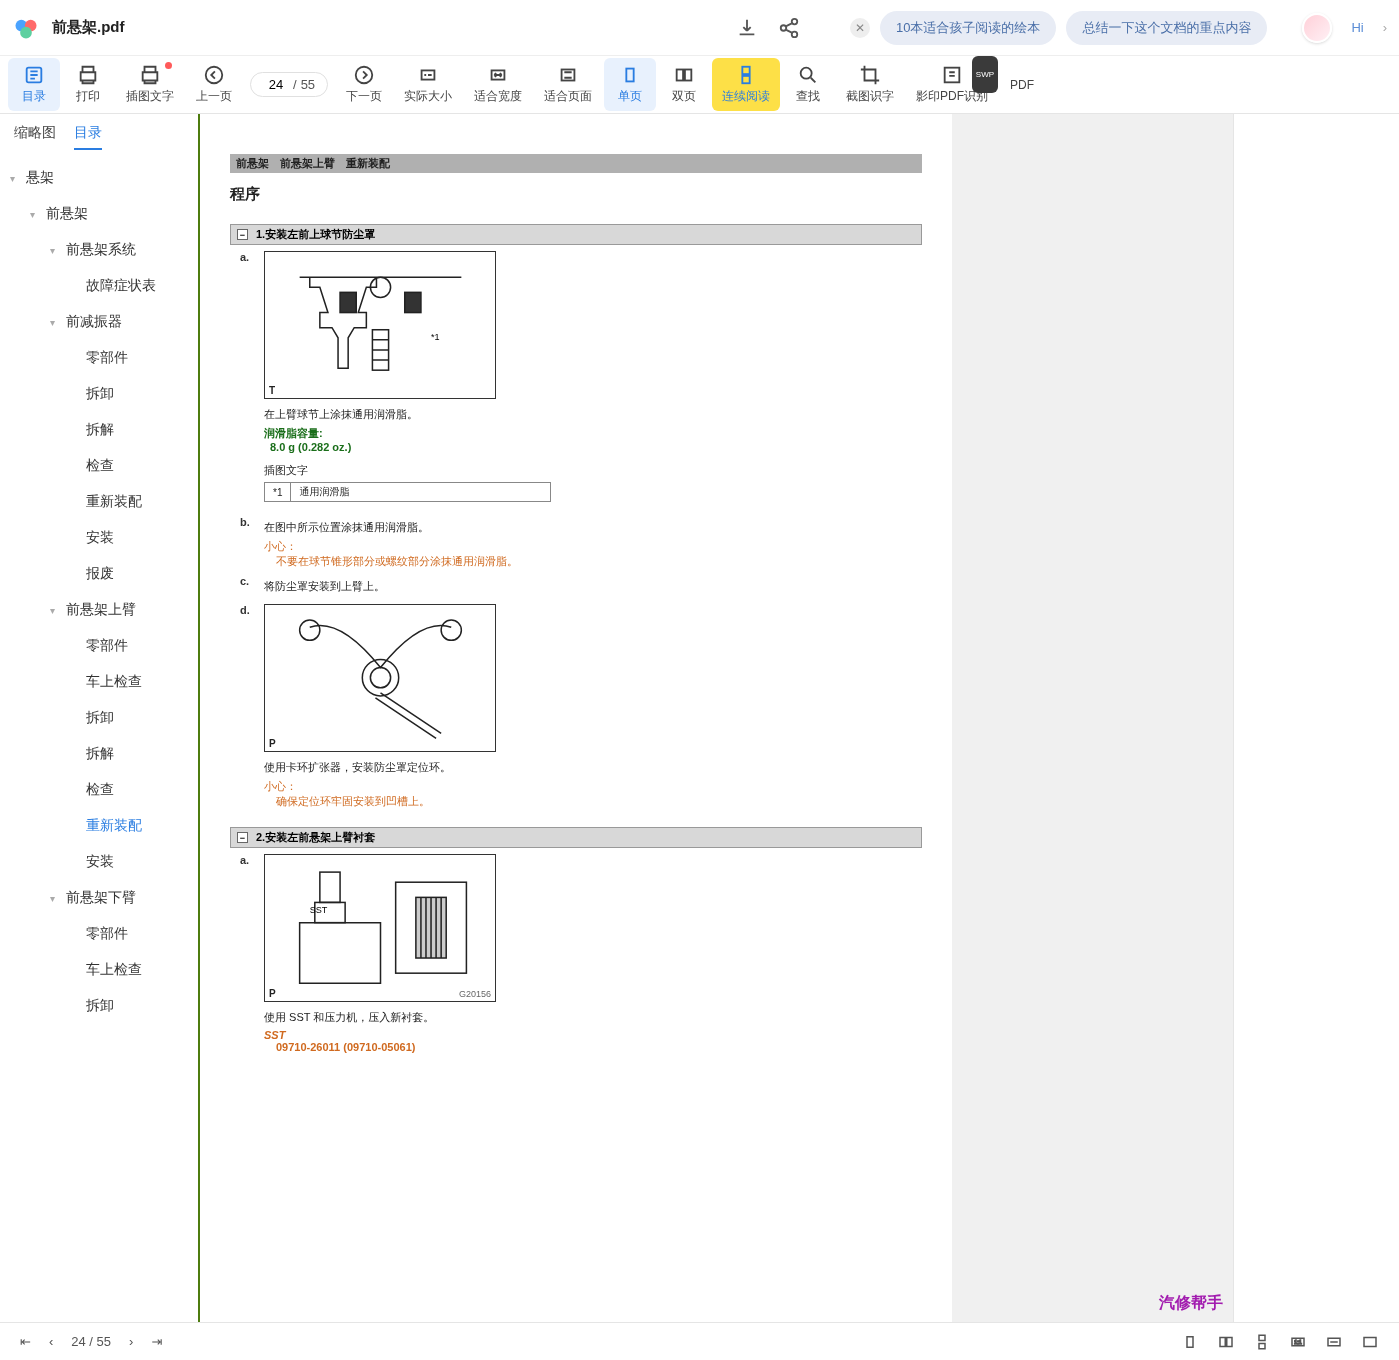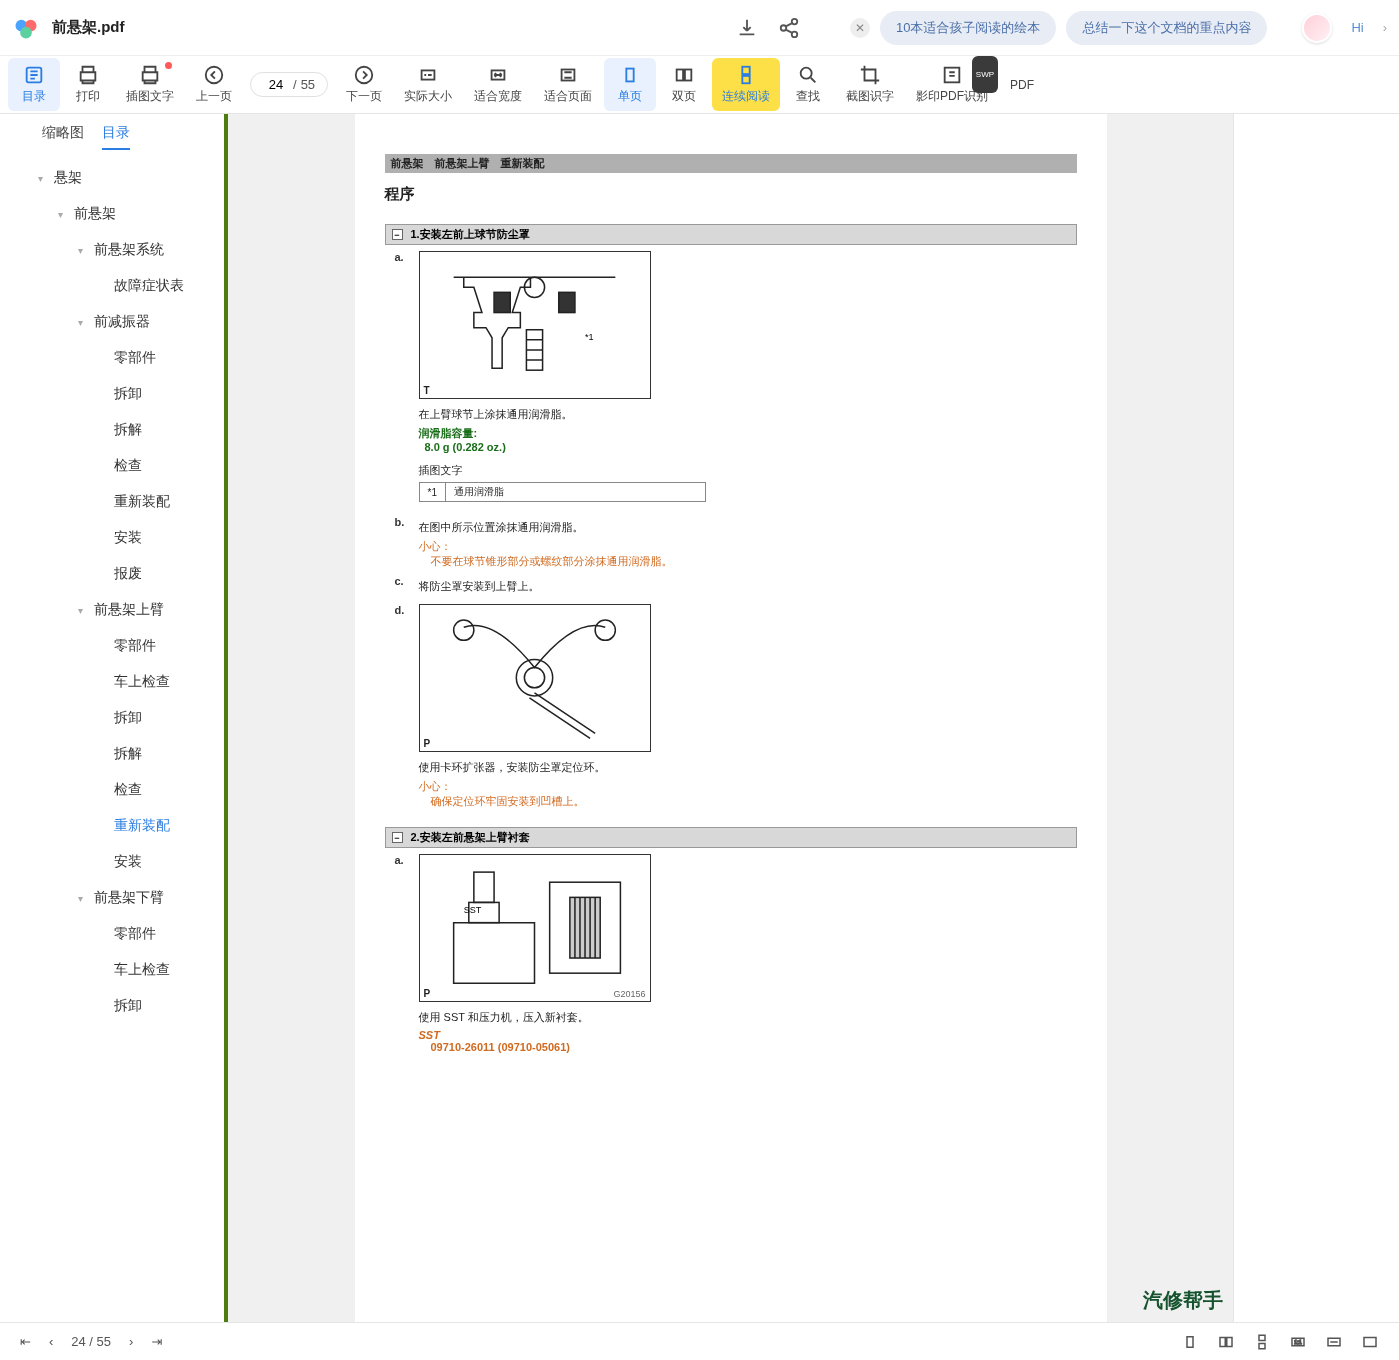--- a/index.html
+++ b/index.html
@@ -19,30 +19,30 @@
 .toolbar { height: 58px; display: flex; align-items: center; border-bottom: 1px solid #e5e5e5; padding: 0 8px; gap: 2px; }
 .tbtn { display: flex; flex-direction: column; align-items: center; justify-content: center; padding: 6px 10px; border-radius: 6px; color: #444; font-size: 12px; min-width: 52px; position: relative; }
 .tbtn.active { background: #e8f1fd; color: #2a7de1; }
 .tbtn.read { background: #fde047; color: #2a7de1; text-align: center; }
 .tbtn-icon { width: 22px; height: 22px; margin-bottom: 2px; }
 .tbtn .dot { position: absolute; top: 4px; right: 12px; width: 7px; height: 7px; background: #ff5a5a; border-radius: 50%; }
 .page-input { display: flex; align-items: center; gap: 4px; padding: 4px 12px; border: 1px solid #e0e0e0; border-radius: 16px; margin: 0 6px; font-size: 13px; color: #555; }
 .page-input input { border: none; width: 26px; text-align: center; font-size: 13px; outline: none; }
 .swp-badge { position: absolute; top: -2px; right: 0; background: #3a3a3a; color: #fff; font-size: 8px; padding: 14px 4px; border-radius: 6px; }
 .main { display: flex; height: calc(100% - 56px - 58px - 38px); }
-.sidebar { width: 200px; border-right: 4px solid #4d7c0f; overflow-y: auto; margin-left: 28px; }
+.sidebar { width: 200px; border-right: 2px solid #4d7c0f; overflow-y: auto; }
 .side-tabs { display: flex; padding: 10px 14px 4px; gap: 18px; font-size: 14px; }
 .side-tab { color: #444; padding-bottom: 6px; }
 .side-tab.active { color: #2a7de1; border-bottom: 2px solid #2a7de1; }
 .tree { padding: 6px 4px; }
 .tree-item { display: flex; align-items: center; padding: 9px 6px; font-size: 14px; color: #333; cursor: pointer; }
 .tree-item.selected { color: #2a7de1; font-weight: 500; }
 .tree-caret { width: 12px; color: #aaa; font-size: 10px; margin-right: 4px; }
 .pad0 { padding-left: 6px; } .pad1 { padding-left: 26px; } .pad2 { padding-left: 46px; } .pad3 { padding-left: 66px; }
-.content { flex: 1; background: #f0f0f0; overflow-y: auto; display: flex; justify-content: center; padding: 0; position: relative; }
+.content { flex: 1; background: #f0f0f0; overflow-y: auto; display: flex; padding: 0; position: relative; }
 .page { background: #fff; width: 752px; margin: 0; padding: 40px 30px 20px; min-height: 920px; }
 .breadcrumb { background: #b0b0b0; color: #222; font-size: 11px; font-weight: 600; padding: 2px 6px; margin-bottom: 12px; }
 .proc-title { font-size: 15px; font-weight: 700; color: #222; margin: 10px 0 20px; }
 .step-header { background: #d8d8d8; border: 1px solid #999; padding: 2px 6px; display: flex; align-items: center; gap: 8px; font-size: 11px; font-weight: 600; margin-bottom: 6px; }
 .step-header .box { width: 11px; height: 11px; border: 1px solid #666; background: #fff; display: inline-flex; align-items: center; justify-content: center; font-size: 9px; }
 .substep { display: flex; gap: 10px; margin: 6px 0 4px 10px; }
 .substep-label { font-size: 11px; font-weight: 700; color: #333; width: 14px; }
 .substep-body { flex: 1; font-size: 11px; color: #222; }
 .diagram { border: 1px solid #333; width: 232px; height: 148px; margin-bottom: 8px; background: #fff; position: relative; display: flex; align-items: center; justify-content: center; }
 .diagram.tall1 { height: 148px; }
@@ -55,21 +55,21 @@
 .orange { color: #d06a20; font-size: 11px; }
 .orange-bold { color: #d06a20; font-size: 11px; font-style: italic; font-weight: 700; }
 .small-table { border-collapse: collapse; margin: 2px 0 8px; }
 .small-table td { border: 1px solid #888; font-size: 10px; padding: 2px 8px; }
 .small-table td:first-child { width: 24px; text-align: center; }
 .small-table td:last-child { width: 260px; }
 .right-col { width: 166px; border-left: 1px solid #e5e5e5; background: #fff; }
 .statusbar { height: 38px; border-top: 1px solid #e5e5e5; display: flex; align-items: center; padding: 0 20px; gap: 18px; font-size: 13px; color: #555; }
 .statusbar .sep { flex: 1; }
 .sb-icon { width: 18px; height: 18px; }
-.watermark { position: absolute; right: 10px; bottom: 8px; color: #14532d; font-size: 20px; font-weight: 700; }
+.watermark { position: absolute; right: 10px; bottom: 8px; color: #a21caf; font-size: 16px; font-weight: 700; }
 </style>
 </head>
 <body>
 
 <div class="header">
   <svg class="logo" viewBox="0 0 24 24">
       <circle cx="8" cy="10" r="5" fill="#4aa3ff"></circle>
       <circle cx="16" cy="10" r="5" fill="#ff6a6a"></circle>
       <circle cx="12" cy="16" r="5" fill="#5dd0a0"></circle>
     </svg>

